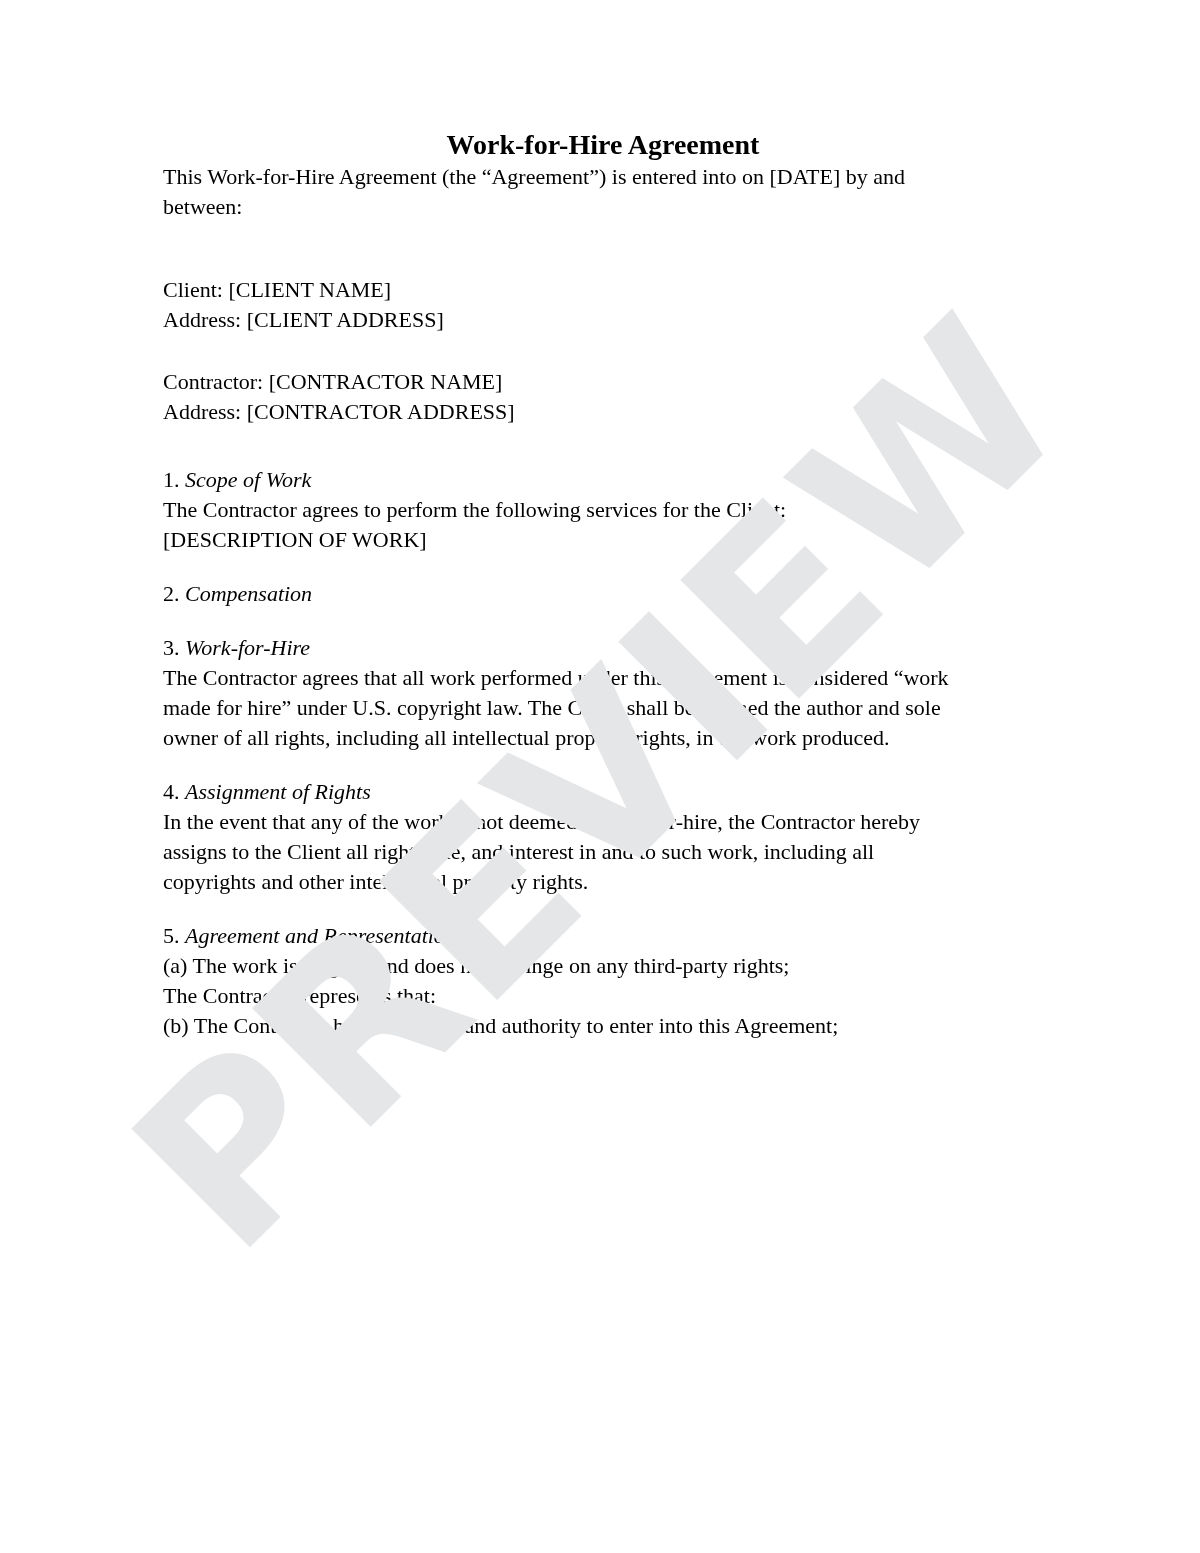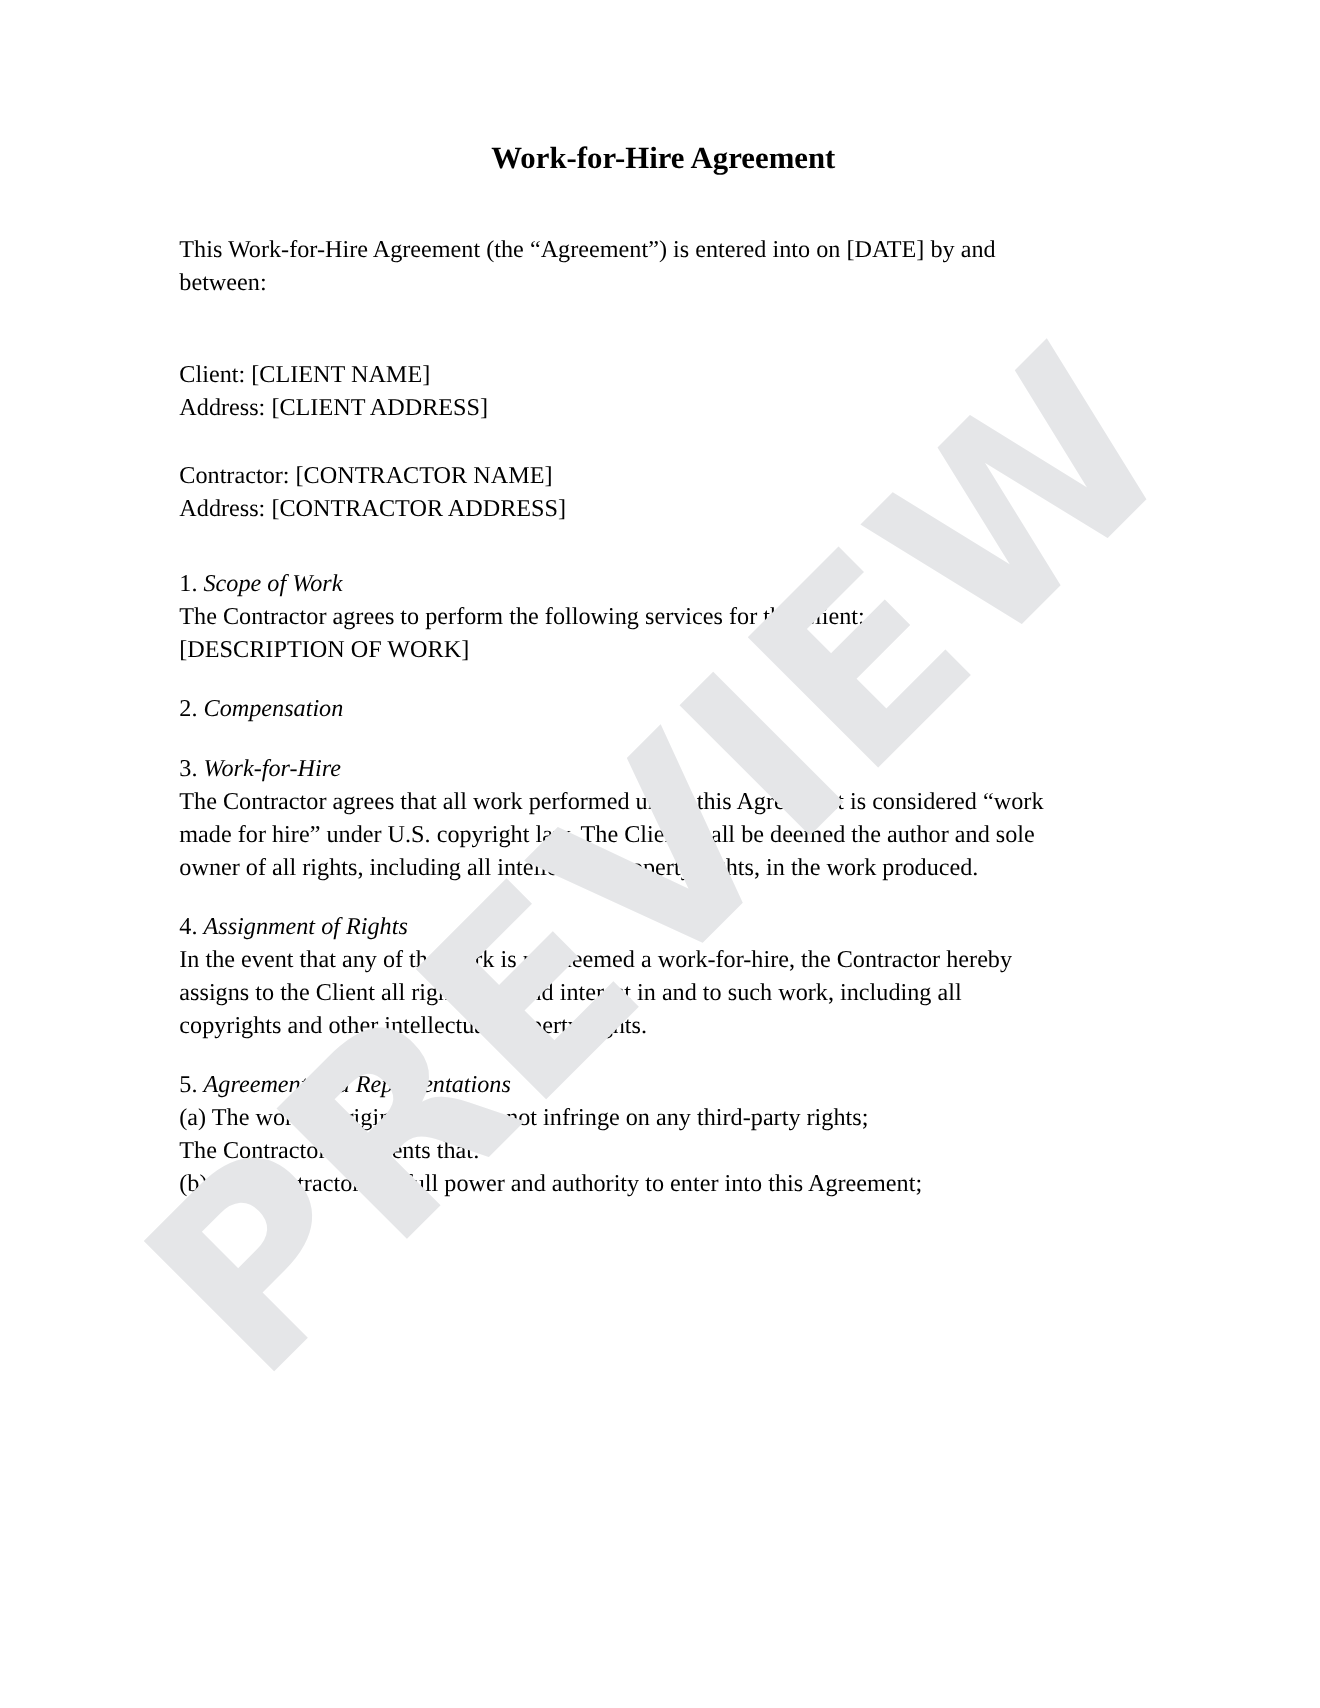--- a/index.html
+++ b/index.html
@@ -25,21 +25,21 @@
     line-height: 30px;
   }
   .doc-title {
     margin-top: 128px;
     font-size: 28px;
     line-height: 34px;
     font-weight: bold;
     text-align: center;
     width: 880px;
   }
-  .intro { margin-top: 50px; }
+  .intro { }
   .client-block { margin-top: 53px; }
   .contractor-block { margin-top: 32px; }
   .collective { margin-top: 51px; }
   .section { margin-top: 24px; }
   .section.first { margin-top: 38px; }
   .sec-heading .sec-name { font-style: italic; }
   .line { white-space: nowrap; }
   .watermark {
     position: absolute;
     left: 600px;

